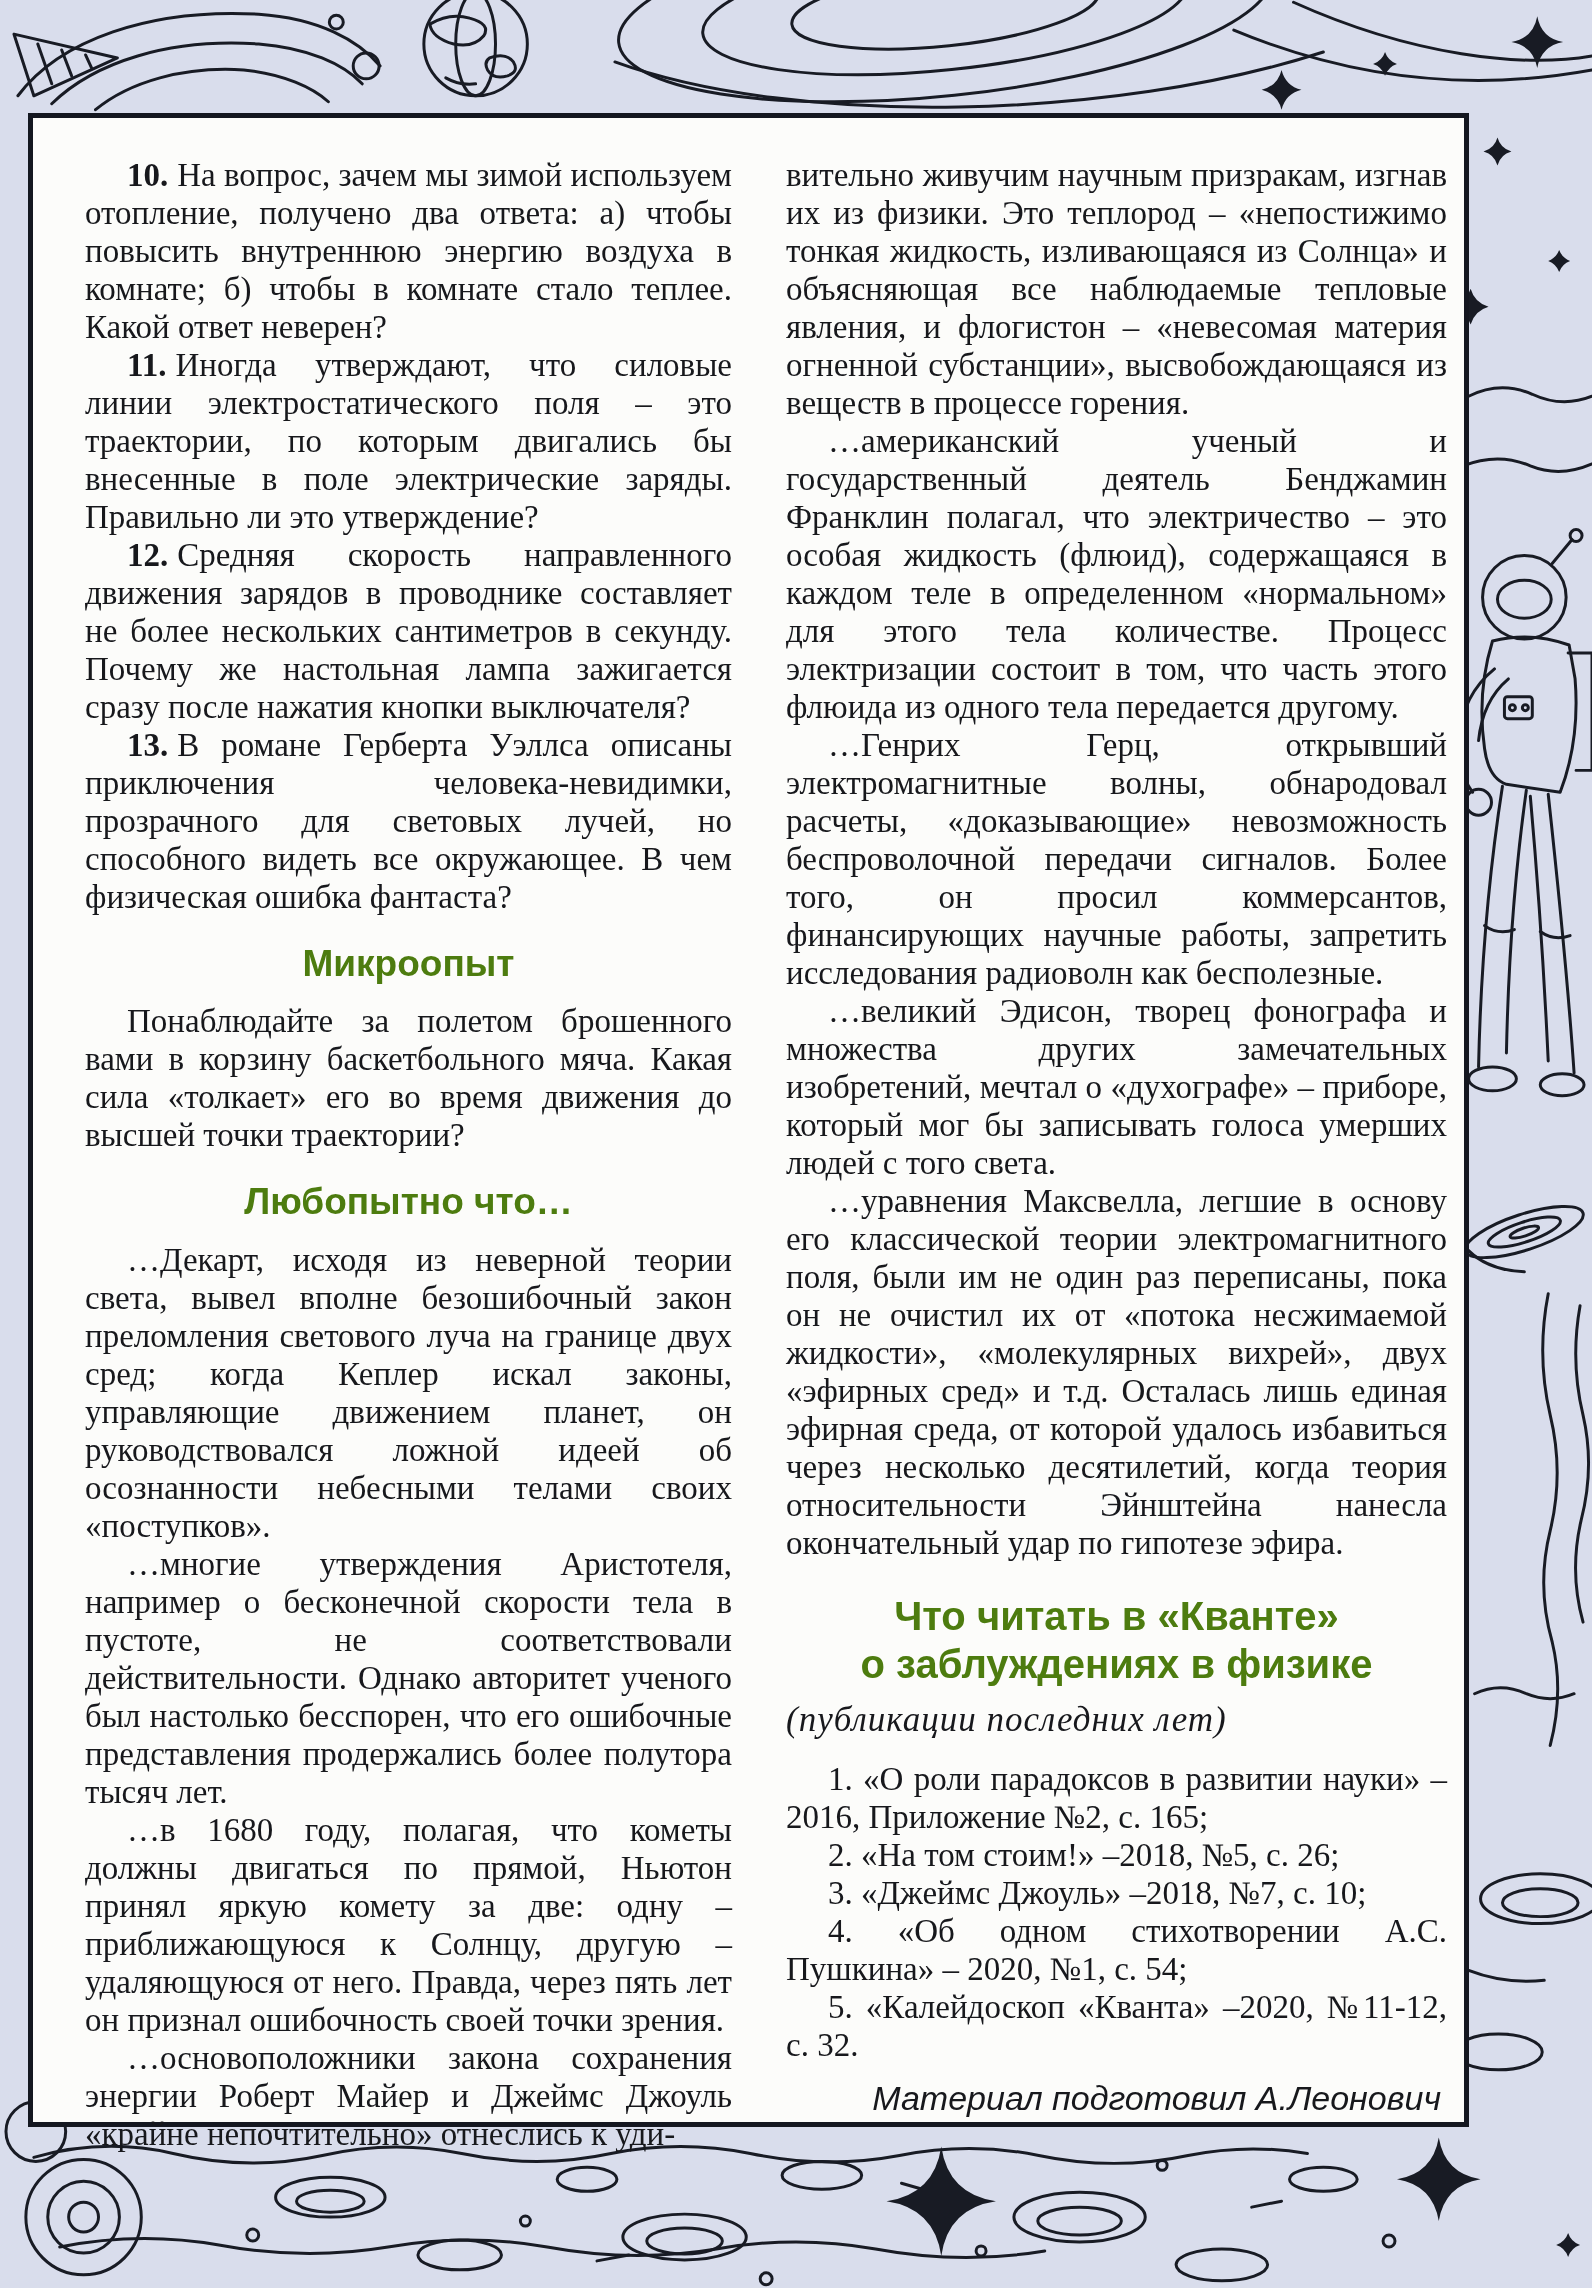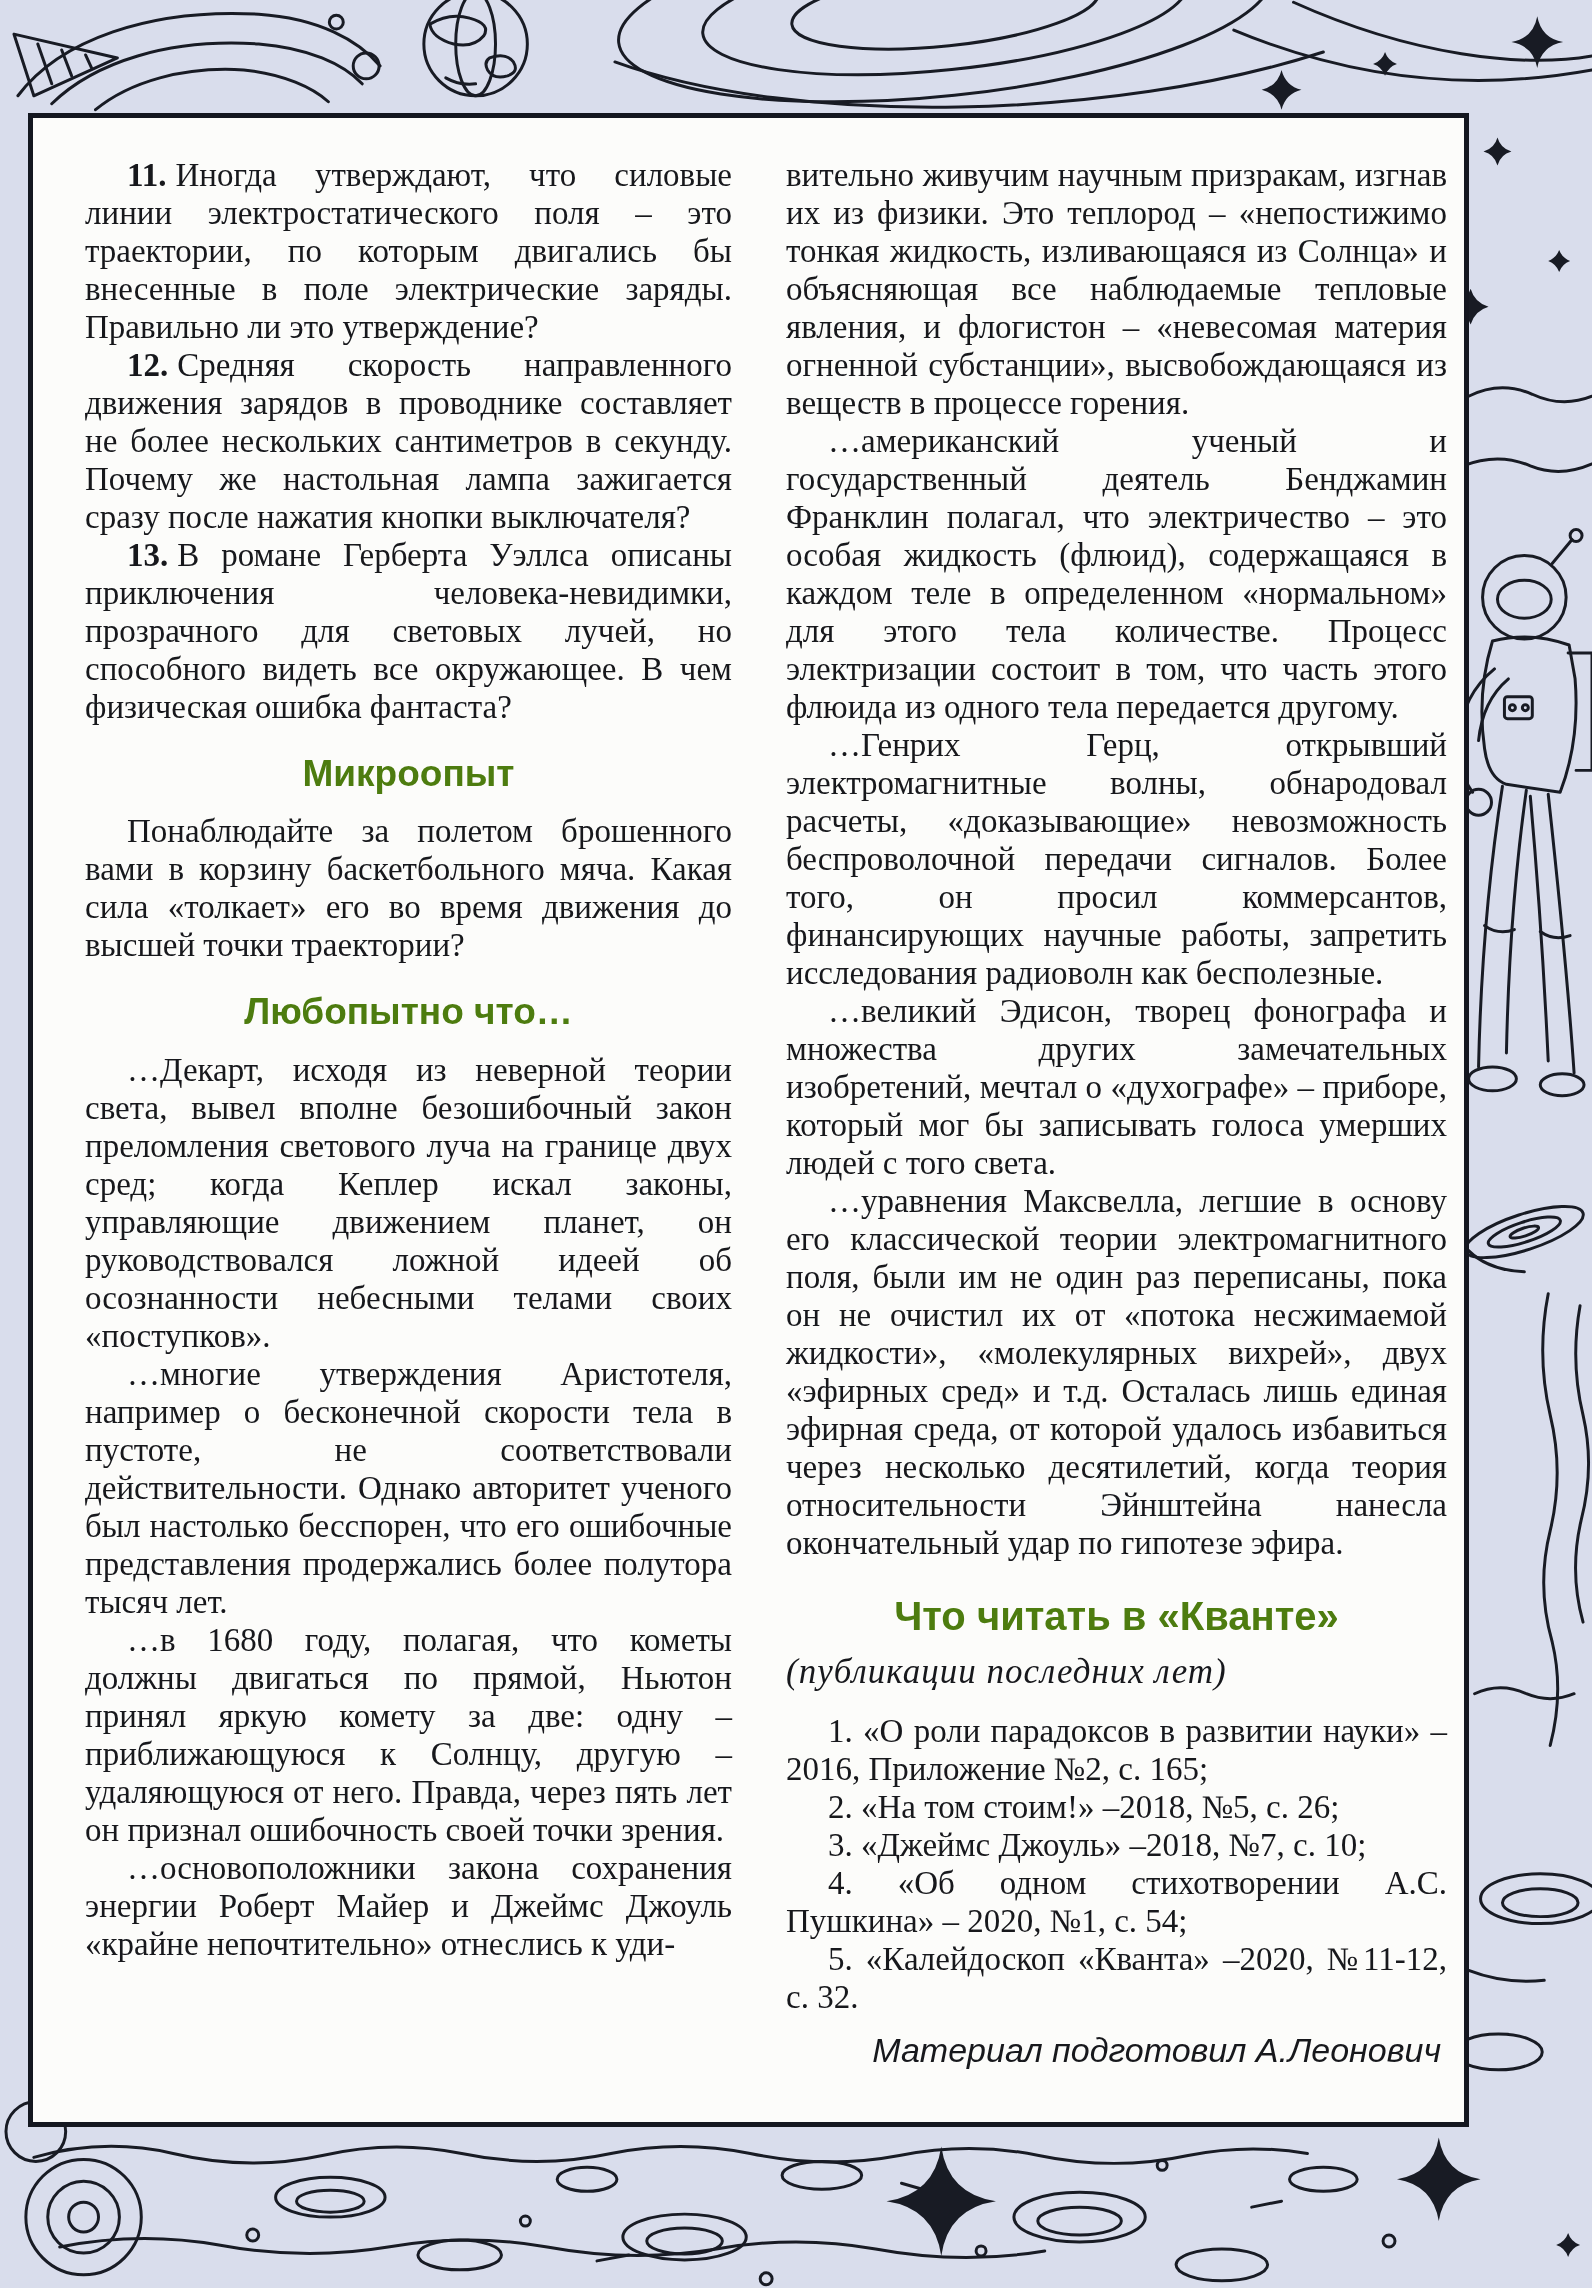--- a/index.html
+++ b/index.html
@@ -171,20 +171,21 @@
     <g>
       <path class="filled" d="M946 2157 Q953 2205 1001 2212 Q953 2219 946 2267 Q939 2219 891 2212 Q939 2205 946 2157 Z"></path>
       <path class="filled" d="M1446 2148 Q1452 2184 1488 2190 Q1452 2196 1446 2232 Q1440 2196 1404 2190 Q1440 2184 1446 2148 Z"></path>
       <path class="filled" d="M1576 2244 Q1579 2253 1588 2256 Q1579 2259 1576 2268 Q1573 2259 1564 2256 Q1573 2253 1576 2244 Z"></path>
     </g>
   </svg>
 
   <div class="panel">
 
     <div class="col-left">
+      <p class="para"><b class="qnum">10.</b><span>На вопрос, зачем мы зимой используем отопление, получено два ответа: а) чтобы повысить внутреннюю энергию воздуха в комнате; б) чтобы в комнате стало теплее. Какой ответ неверен?</span></p>
       <p class="para"><b class="qnum">11.</b><span>Иногда утверждают, что силовые линии электростатического поля – это траектории, по которым двигались бы внесенные в поле электрические заряды. Правильно ли это утверждение?</span></p>
       <p class="para"><b class="qnum">12.</b><span>Средняя скорость направленного движения зарядов в проводнике составляет не более нескольких сантиметров в секунду. Почему же настольная лампа зажигается сразу после нажатия кнопки выключателя?</span></p>
       <p class="para"><b class="qnum">13.</b><span>В романе Герберта Уэллса описаны приключения человека-невидимки, прозрачного для световых лучей, но способного видеть все окружающее. В чем физическая ошибка фантаста?</span></p>
 
       <h2 class="h-sans">Микроопыт</h2>
       <p class="para">Понаблюдайте за полетом брошенного вами в корзину баскетбольного мяча. Какая сила «толкает» его во время движения до высшей точки траектории?</p>
 
       <h2 class="h-sans">Любопытно что…</h2>
       <p class="para">…Декарт, исходя из неверной теории света, вывел вполне безошибочный закон преломления светового луча на границе двух сред; когда Кеплер искал законы, управляющие движением планет, он руководствовался ложной идеей об осознанности небесными телами своих «поступков».</p>
       <p class="para">…многие утверждения Аристотеля, например о бесконечной скорости тела в пустоте, не соответствовали действительности. Однако авторитет ученого был настолько бесспорен, что его ошибочные представления продержались более полутора тысяч лет.</p>
@@ -194,20 +195,21 @@
 
     <div class="col-right">
       <p class="para noindent">вительно живучим научным призракам, изгнав их из физики. Это теплород – «непостижимо тонкая жидкость, изливающаяся из Солнца» и объясняющая все наблюдаемые тепловые явления, и флогистон – «невесомая материя огненной субстанции», высвобождающаяся из веществ в процессе горения.</p>
       <p class="para">…американский ученый и государственный деятель Бенджамин Франклин полагал, что электричество – это особая жидкость (флюид), содержащаяся в каждом теле в определенном «нормальном» для этого тела количестве. Процесс электризации состоит в том, что часть этого флюида из одного тела передается другому.</p>
       <p class="para">…Генрих Герц, открывший электромагнитные волны, обнародовал расчеты, «доказывающие» невозможность беспроволочной передачи сигналов. Более того, он просил коммерсантов, финансирующих научные работы, запретить исследования радиоволн как бесполезные.</p>
       <p class="para">…великий Эдисон, творец фонографа и множества других замечательных изобретений, мечтал о «духографе» – приборе, который мог бы записывать голоса умерших людей с того света.</p>
       <p class="para">…уравнения Максвелла, легшие в основу его классической теории электромагнитного поля, были им не один раз переписаны, пока он не очистил их от «потока несжимаемой жидкости», «молекулярных вихрей», двух «эфирных сред» и т.д. Осталась лишь единая эфирная среда, от которой удалось избавиться через несколько десятилетий, когда теория относительности Эйнштейна нанесла окончательный удар по гипотезе эфира.</p>
 
       <h2 class="h-sans two-line">
         <span style="display:block">Что читать в «Кванте»</span>
+        <span style="display:block">о заблуждениях в физике</span>
       </h2>
       <p class="subhead">(публикации последних лет)</p>
 
       <p class="para">1. «О роли парадоксов в развитии науки» – 2016, Приложение №2, с. 165;</p>
       <p class="para">2. «На том стоим!» –2018, №5, с. 26;</p>
       <p class="para">3. «Джеймс Джоуль» –2018, №7, с. 10;</p>
       <p class="para">4. «Об одном стихотворении А.С. Пушкина» – 2020, №1, с. 54;</p>
       <p class="para">5. «Калейдоскоп «Кванта» –2020, №11-12, с. 32.</p>
 
       <p class="signature">Материал подготовил А.Леонович</p>

